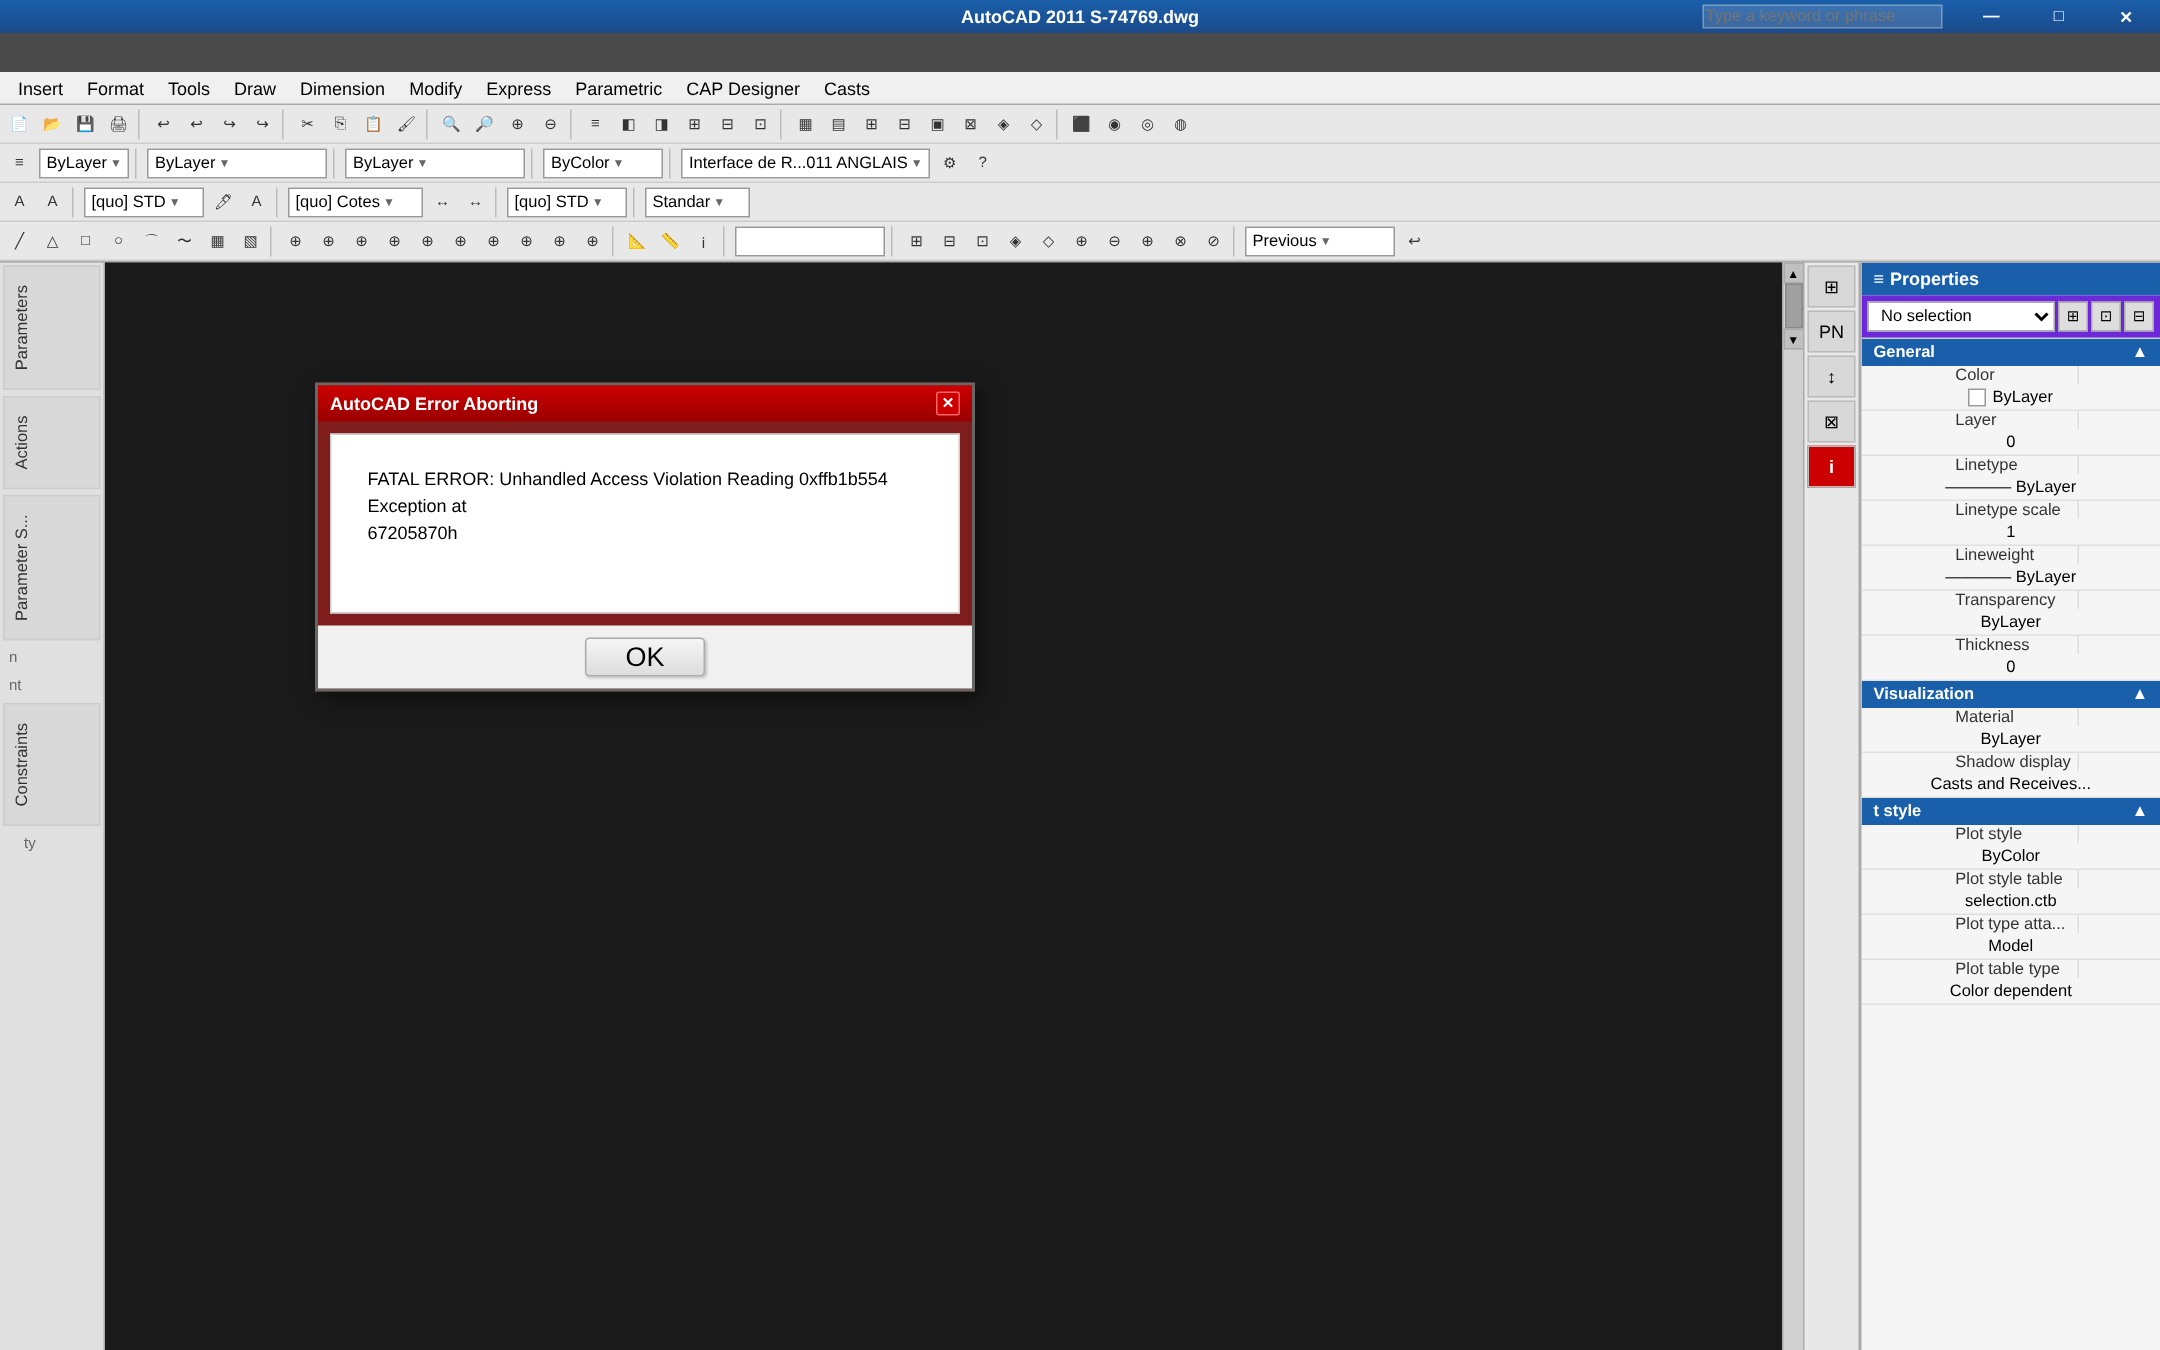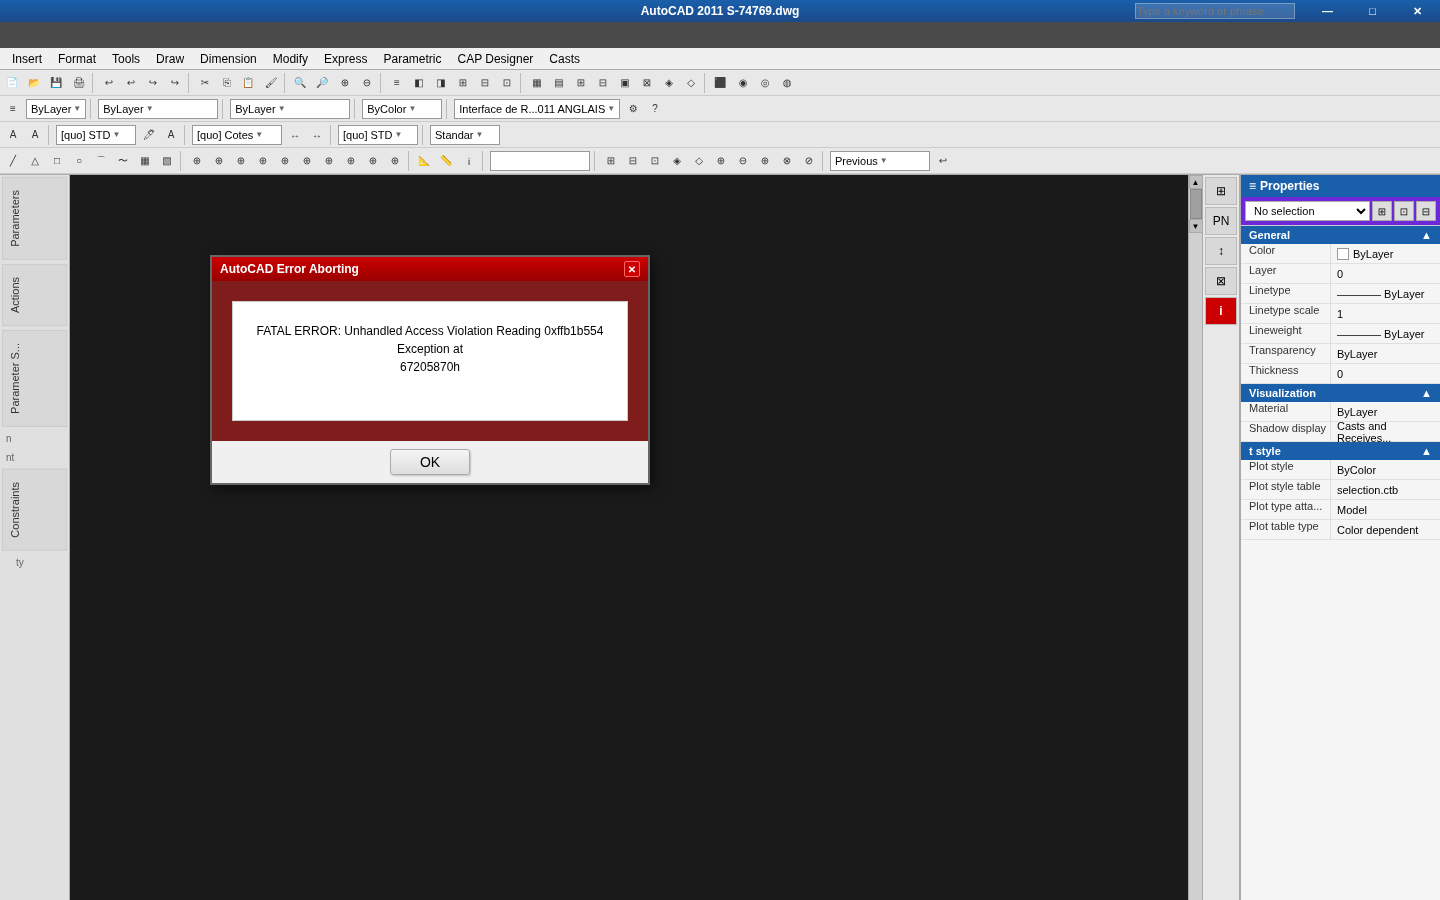--- a/index.html
+++ b/index.html
@@ -273,21 +273,23 @@
       font-weight: bold;
       padding: 3px 8px;
       display: flex;
       align-items: center;
       justify-content: space-between;
       cursor: pointer;
     }
     .props-row {
       display: flex;
       border-bottom: 1px solid #e0e0e0;
-      height: 20px;
+      height: 30px;
+      align-items: center;
+      flex-direction: column;
     }
     .props-label {
       width: 90px;
       padding: 0 8px;
       font-size: 11px;
       color: #333;
       border-right: 1px solid #ddd;
       white-space: nowrap;
       overflow: hidden;
     }
@@ -344,44 +346,43 @@
       color: white;
       font-size: 10px;
       display: flex;
       align-items: center;
       justify-content: center;
       cursor: pointer;
       border-radius: 2px;
     }
     .dialog-body {
       background: white;
-      margin: 20px;
-      padding: 20px 9px;
+      margin: 8px;
+      padding: 20px 24px;
       min-height: 120px;
       border: 1px solid #ccc;
-      text-align: center;
     }
     .dialog-message {
       font-size: 12px;
       color: #000;
       line-height: 1.5;
     }
     .dialog-footer {
       display: flex;
       justify-content: center;
       padding: 8px;
       background: #f0f0f0;
     }
     .dialog-ok-btn {
       width: 80px;
       height: 26px;
       background: linear-gradient(to bottom, #f5f5f5, #ddd);
       border: 1px solid #aaa;
       border-radius: 3px;
-      font-size: 14px;
+      font-size: 18px;
       cursor: pointer;
       display: flex;
       align-items: center;
       justify-content: center;
       box-shadow: 1px 1px 2px rgba(0,0,0,0.2);
     }
 
     
     .props-body {
       flex: 1;

